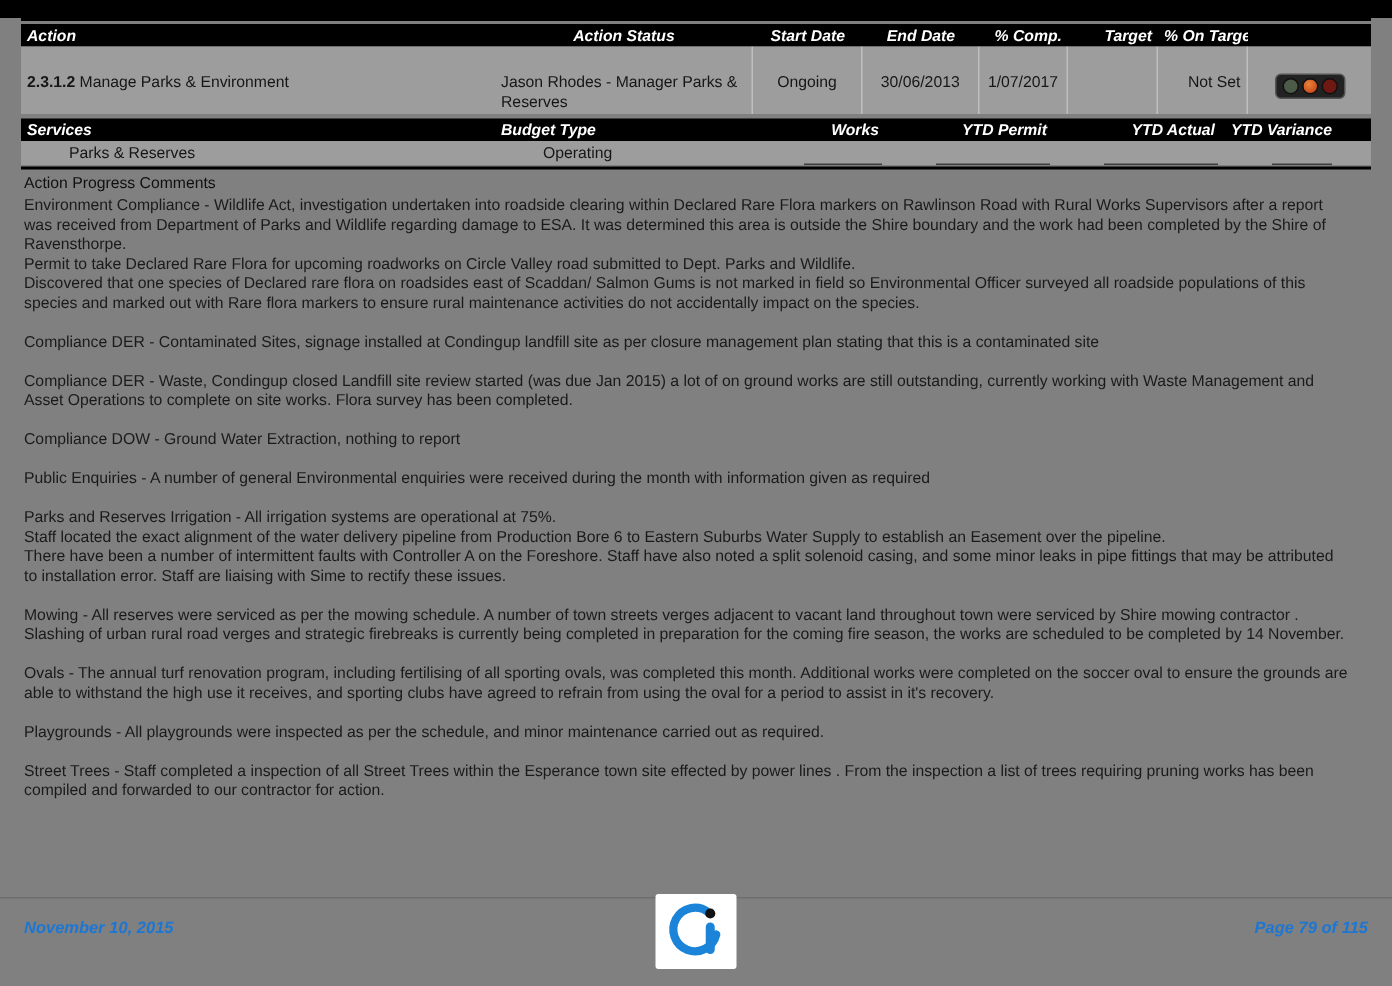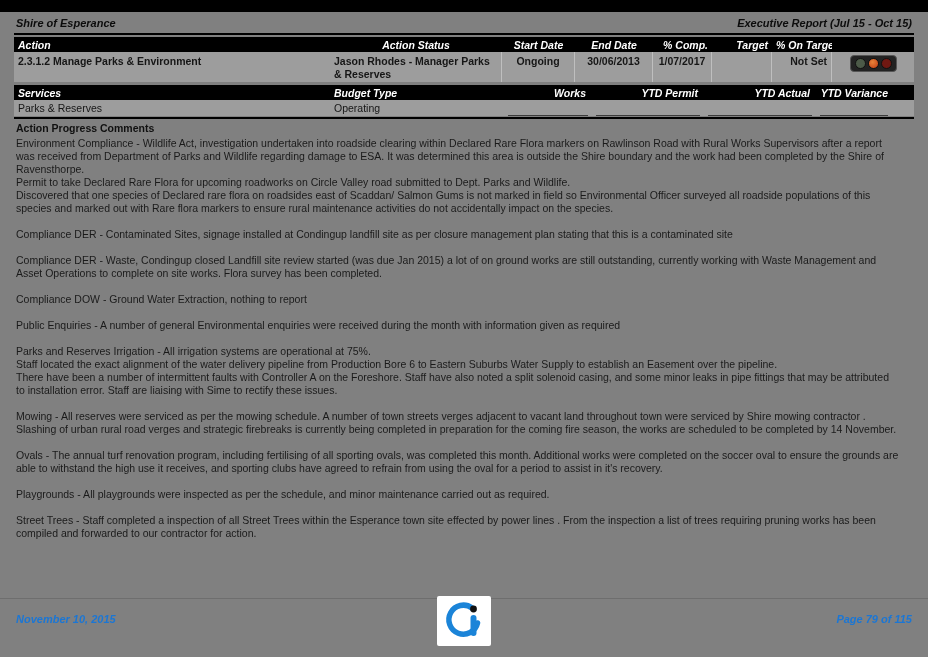--- a/index.html
+++ b/index.html
@@ -15,59 +15,55 @@
                box-shadow:0 3px 0 #000;}
   .hdr-bar{background:#000000;color:#fff;font-size:10.5px;font-weight:bold;
            font-style:italic;}
   .grid1{display:grid;grid-template-columns:316px 172px 73px 78px 59px 60px 60px 1fr;}
   .grid2{display:grid;grid-template-columns:316px 172px 88px 112px 112px 1fr;}
   .cell{padding:2px 4px 1px 4px;white-space:nowrap;overflow:hidden;}
   .c-center{text-align:center;}
   .c-right{text-align:right;}
   .data-row{background:#9d9d9d;color:#161616;font-size:10.5px;line-height:13px;}
   .row1{min-height:30px;}
-  .row1 .cell{white-space:normal;padding-top:3px;font-weight:bold;}
+  .row1 .cell{white-space:normal;padding-top:18px;}
   .row1 .sep{border-right:1px solid rgba(255,255,255,.35);}
-  .row2 .cell{height:13px;}
+  .row2 .cell{height:13px;margin-left:28px;}
   .blank{position:relative;}
   .blank::after{content:"";position:absolute;left:6px;right:2px;bottom:0;
                 border-bottom:1px solid #3c3c3c;}
   .blank-last::after{right:26px;}
   .pad-r-lg{padding-right:26px;}
   .rule-bottom{height:2px;background:#000;margin-top:1px;}
   .gap{height:3px;}
   .tl{display:inline-flex;align-items:center;gap:2px;background:#222;
       border:1px solid #555;border-radius:4px;padding:2px 4px;vertical-align:top;}
   .tl i{display:block;width:9px;height:9px;border-radius:50%;border:1px solid #111;}
   .tl .g{background:#4c5a48;}
   .tl .a{background:radial-gradient(circle at 40% 35%,#e8833a,#c03a12);}
   .tl .r{background:#701812;}
   .comments{color:#1a1a1a;font-size:10.5px;line-height:13px;min-height:455px;}
-  .comments .heading{font-weight:bold;font-size:10.5px;color:#101010;
+  .comments .heading{font-weight:normal;font-size:10.5px;color:#101010;
                      padding:3px 2px 2px 2px;}
   .comments .para{white-space:pre-line;margin:0 14px 13px 2px;}
   .footer{position:absolute;left:0;right:0;bottom:0;height:58px;
           border-top:1px solid #6e6e6e;}
   .footer .inner{display:flex;justify-content:space-between;padding:14px 16px 0 16px;}
   .footer .f-text{font-size:11px;font-weight:bold;font-style:italic;color:#1b76d4;text-align:center;}
   .logo-box{position:absolute;left:50%;top:-3px;transform:translateX(-50%);
             width:54px;height:50px;background:#fff;border-radius:2px;
             display:flex;align-items:center;justify-content:center;}
 </style>
 </head>
 <body>
 
 <div class="page">
   <div class="top-strip"></div>
 
   <div class="content">
-    <div class="title-row">
-      <span class="t">Shire of Esperance</span>
-      <span class="t">Executive Report (Jul 15 - Oct 15)</span>
-    </div>
 
     <div class="rule-double"></div>
 
     <div>
       <div class="hdr-bar grid1">
         <div class="cell">Action</div>
         <div class="cell c-center">Action Status</div>
         <div class="cell c-center">Start Date</div>
         <div class="cell c-center">End Date</div>
         <div class="cell c-right">% Comp.</div>

